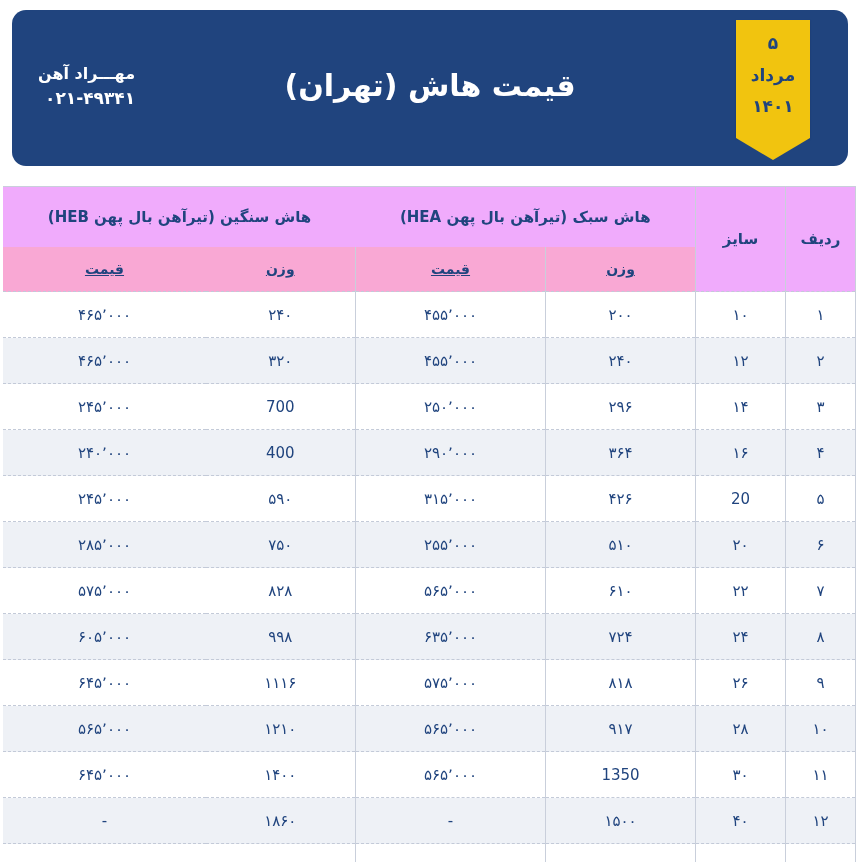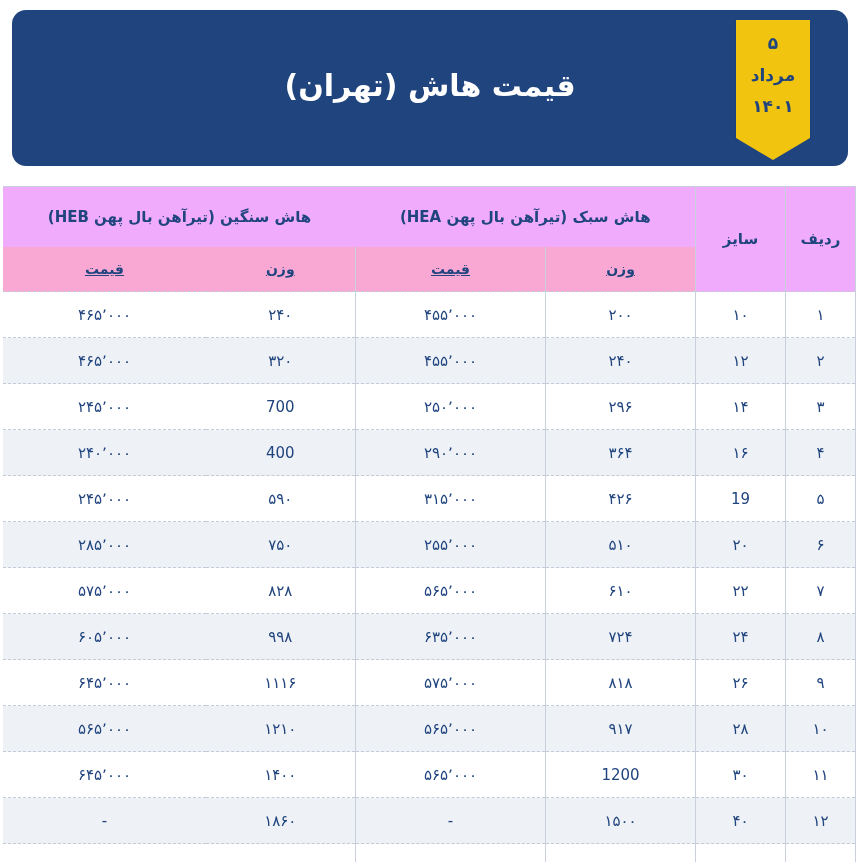--- a/index.html
+++ b/index.html
@@ -216,20 +216,24 @@
       <div class="banner-title">قیمت هاش (تهران)</div>
     </div>
 
     <div class="ribbon">
       <div class="r-day">۵</div>
       <div class="r-month">مرداد</div>
       <div class="r-year">۱۴۰۱</div>
     </div>
 
     <div class="brand">
+      <div class="brand-text">
+        <div class="brand-name">مهـــراد آهن</div>
+        <div class="brand-phone">۰۲۱-۴۹۳۴۱</div>
+      </div>
     </div>
   </div>
 
   <div class="table-wrap">
     <table class="price">
       <colgroup>
         <col class="c-radif">
         <col class="c-size">
         <col class="c-w">
         <col class="c-p">
@@ -279,21 +283,21 @@
         <tr>
           <td class="sep-col">۴</td>
           <td class="sep-col">۱۶</td>
           <td class="sep-col">۳۶۴</td>
           <td class="sep-col price-small">۲۹۰٬۰۰۰</td>
           <td class="sep-col">400</td>
           <td class="price-small">۲۴۰٬۰۰۰</td>
         </tr>
         <tr>
           <td class="sep-col">۵</td>
-          <td class="sep-col">19</td>
+          <td class="sep-col">20</td>
           <td class="sep-col">۴۲۶</td>
           <td class="sep-col price-small">۳۱۵٬۰۰۰</td>
           <td class="sep-col">۵۹۰</td>
           <td class="price-small">۲۴۵٬۰۰۰</td>
         </tr>
         <tr>
           <td class="sep-col">۶</td>
           <td class="sep-col">۲۰</td>
           <td class="sep-col">۵۱۰</td>
           <td class="sep-col price-small">۲۵۵٬۰۰۰</td>
@@ -328,21 +332,21 @@
           <td class="sep-col">۱۰</td>
           <td class="sep-col">۲۸</td>
           <td class="sep-col">۹۱۷</td>
           <td class="sep-col price-small">۵۶۵٬۰۰۰</td>
           <td class="sep-col">۱۲۱۰</td>
           <td class="price-small">۵۶۵٬۰۰۰</td>
         </tr>
         <tr>
           <td class="sep-col">۱۱</td>
           <td class="sep-col">۳۰</td>
-          <td class="sep-col">1200</td>
+          <td class="sep-col">1350</td>
           <td class="sep-col price-small">۵۶۵٬۰۰۰</td>
           <td class="sep-col">۱۴۰۰</td>
           <td class="price-small">۶۴۵٬۰۰۰</td>
         </tr>
         <tr>
           <td class="sep-col">۱۲</td>
           <td class="sep-col">۴۰</td>
           <td class="sep-col">۱۵۰۰</td>
           <td class="sep-col price-small">-</td>
           <td class="sep-col">۱۸۶۰</td>

